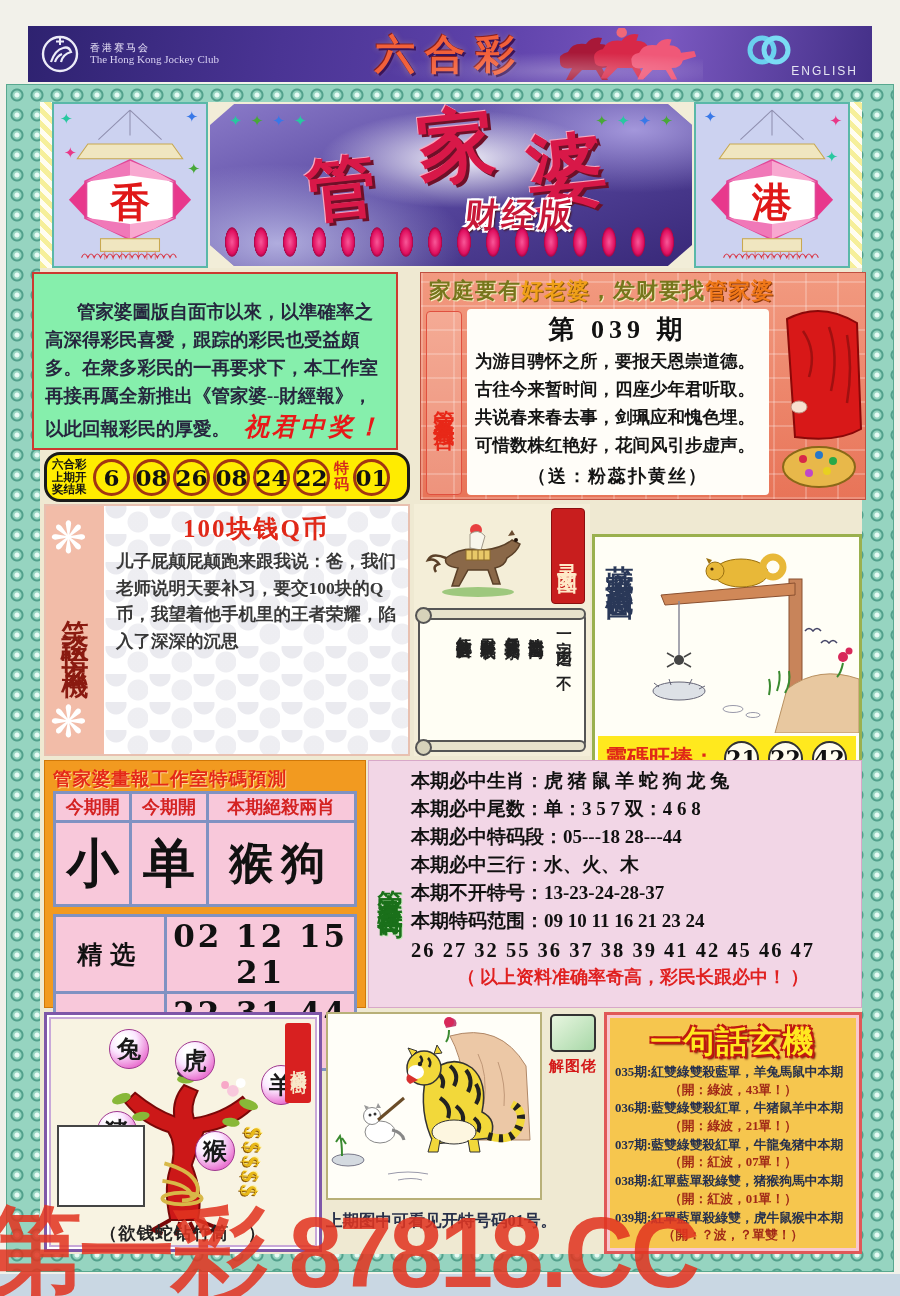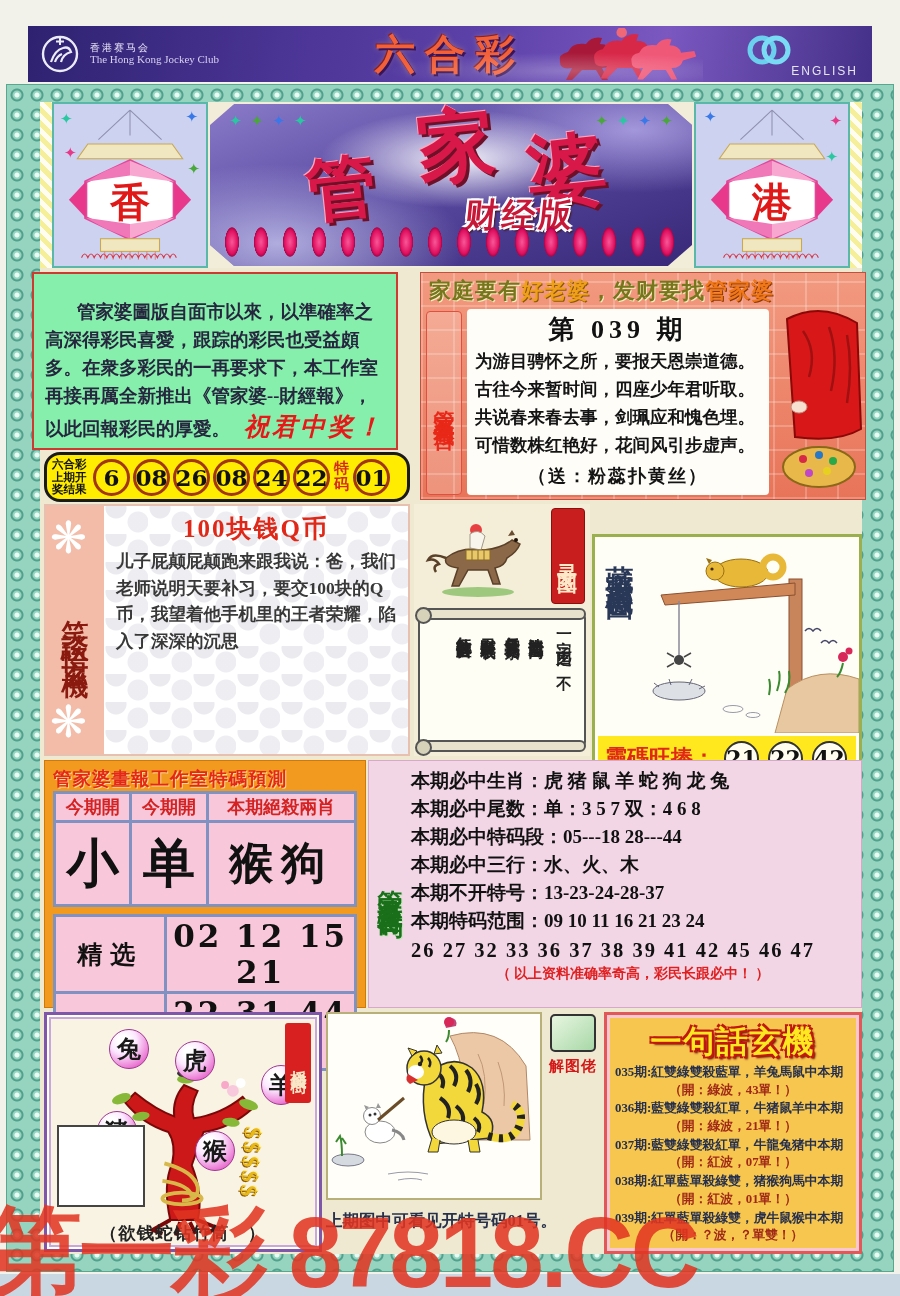--- a/index.html
+++ b/index.html
@@ -161,21 +161,21 @@
   .picks .pnums { font-size:31px; font-weight:bold; color:#111; font-family:"DejaVu Serif",serif; letter-spacing:3px; }
 
   
   .direct-panel { position:absolute; left:368px; top:760px; width:494px; height:248px; background:#f2d6e6;
     border:1px solid #d8a8c8; display:flex; }
   .direct-side { width:42px; writing-mode:vertical-rl; text-orientation:upright; font-size:25px; font-weight:bold;
     color:#1a701a; letter-spacing:4px; text-shadow:1px 1px 0 #c2e8b8; display:flex; align-items:center; justify-content:center; }
   .direct-main { flex:1; padding:6px 6px 2px 0; }
   .direct-line { font-size:19px; font-weight:bold; color:#111; line-height:1.47; white-space:nowrap; }
   .direct-extra { font-size:20.5px; font-weight:bold; color:#111; letter-spacing:2px; white-space:nowrap; margin-top:4px; }
-  .direct-footer { color:#e02020; font-size:14px; font-weight:bold; text-align:center; margin-top:3px; white-space:nowrap; }
+  .direct-footer { color:#e02020; font-size:18px; font-weight:bold; text-align:center; margin-top:3px; white-space:nowrap; }
 
   
   .tree-panel { position:absolute; left:44px; top:1012px; width:278px; height:240px; background:#f8f3e2;
     border:3px solid #7e57a8; box-shadow:inset 0 0 0 2px #fff, inset 0 0 0 4px #c8a8d8; }
   .tree-art { position:absolute; left:0; top:0; width:100%; height:100%; }
   .zodiac-ball { position:absolute; width:40px; height:40px; border-radius:50%;
     background:radial-gradient(circle at 35% 28%, #fff 14%, #fbe8ff 36%, #e868cc 80%, #c040a8);
     border:1px solid #a03890; display:flex; align-items:center; justify-content:center;
     font-size:24px; font-weight:bold; color:#1a1a1a; font-family:"DejaVu Serif",serif; }
   .zb1{left:62px;top:14px;} .zb2{left:128px;top:26px;} .zb3{left:214px;top:50px;}
@@ -469,21 +469,21 @@
 
   <div class="direct-panel">
     <div class="direct-side">管家婆直言特码</div>
     <div class="direct-main">
       <div class="direct-line">本期必中生肖：虎 猪 鼠 羊 蛇 狗 龙 兔</div>
       <div class="direct-line">本期必中尾数：单：3 5 7 双：4 6 8</div>
       <div class="direct-line">本期必中特码段：05---18 28---44</div>
       <div class="direct-line">本期必中三行：水、火、木</div>
       <div class="direct-line">本期不开特号：13-23-24-28-37</div>
       <div class="direct-line">本期特码范围：09 10 11 16 21 23 24</div>
-      <div class="direct-extra">26 27 32 33 36 37 38 39 41 42 45 46 47</div>
+      <div class="direct-extra">26 27 32 55 36 37 38 39 41 42 45 46 47</div>
       <div class="direct-footer">（ 以上资料准确率奇高，彩民长跟必中！ ）</div>
     </div>
   </div>
 
   <div class="tree-panel">
     <svg class="tree-art" viewBox="0 0 278 236">
       <path d="M126 208 Q118 172 128 150 Q132 130 124 118 Q98 110 80 88 L90 78 Q112 96 130 102 Q128 84 140 70 L154 76 Q146 92 150 104 Q178 100 200 82 L210 94 Q188 114 160 118 Q152 140 148 152 Q160 182 154 208 Z" fill="#cc1818" stroke="#7a0808" stroke-width="2"></path>
       <path d="M126 208 l-18 10 l10 4 M154 208 l20 8 l-12 6 M136 210 l-4 14 M146 210 l6 12" stroke="#7a0808" stroke-width="4" fill="none"></path>
       <ellipse cx="76" cy="84" rx="10" ry="5" fill="#88b838" transform="rotate(-20 76 84)"></ellipse>
       <ellipse cx="96" cy="102" rx="9" ry="4.5" fill="#88b838" transform="rotate(-10 96 102)"></ellipse>

